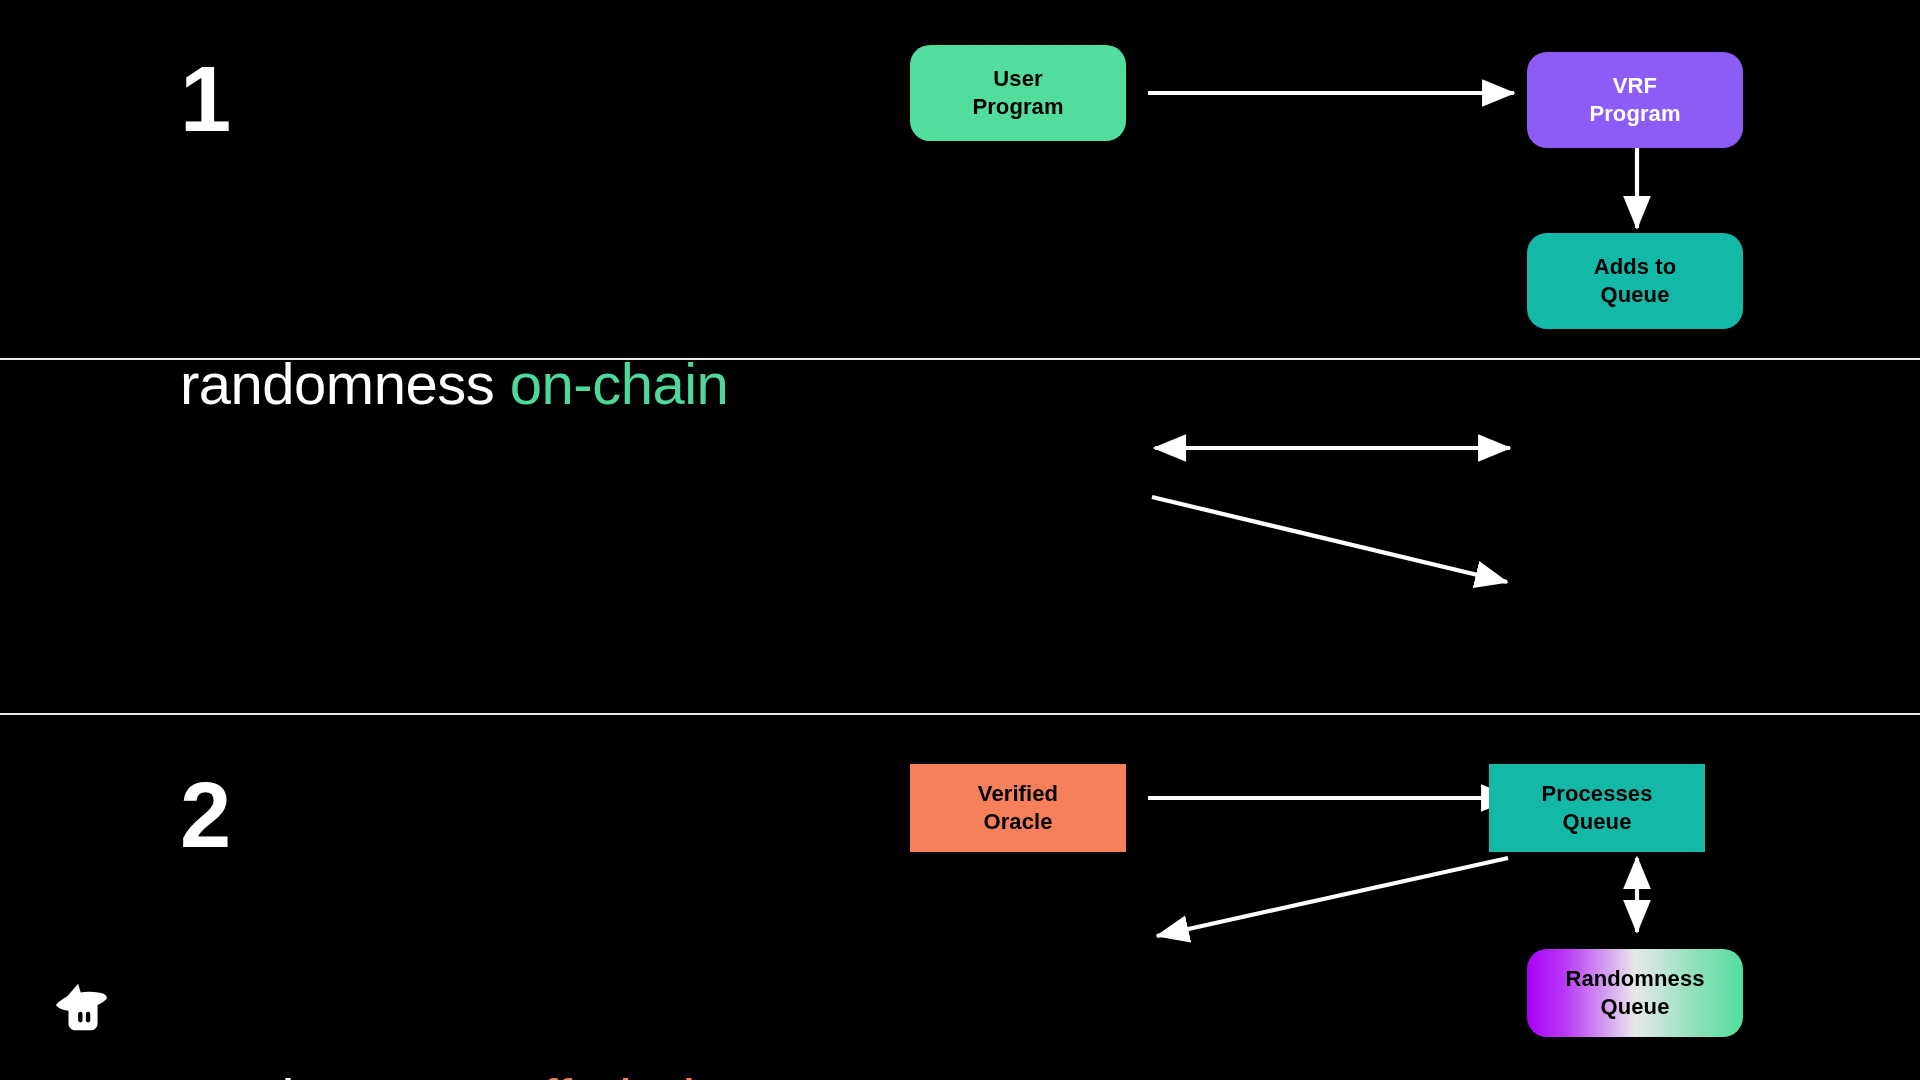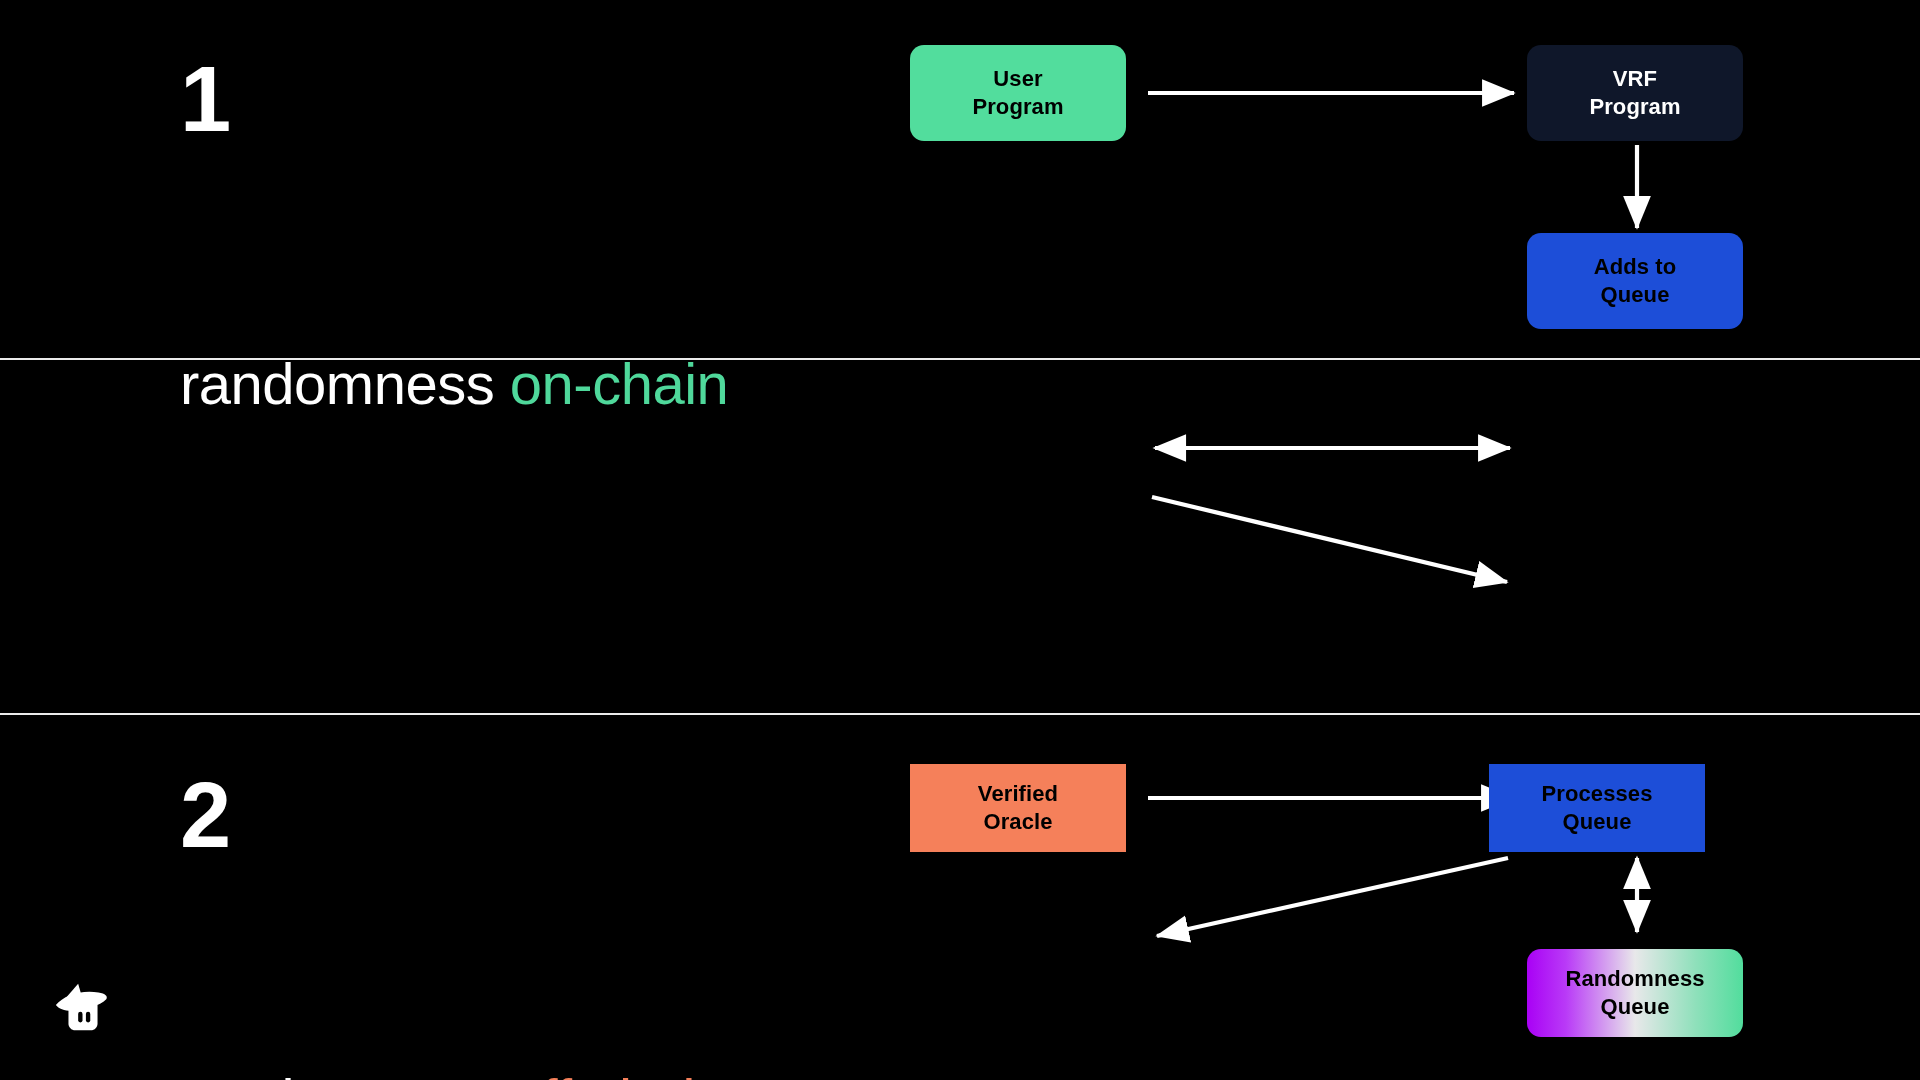--- a/index.html
+++ b/index.html
@@ -45,26 +45,26 @@
   
   .node{
     position:absolute;
     display:flex;flex-direction:column;
     align-items:center;justify-content:center;
     font-weight:700;font-size:22px;line-height:1.28;
     text-align:center;letter-spacing:.1px;
     box-sizing:border-box;
   }
   .node .ln{display:block;}
-  .rounded{border-radius:14px;}
+  .rounded{border-radius:20px;}
   .sharp{border-radius:0;}
 
   .c-green{background:#52dd9d;color:#000;}
-  .c-purple{background:#0f172a;color:#fff;}
-  .c-gray{background:#1d4ed8;color:#000;}
+  .c-purple{background:#8b5cf6;color:#fff;margin-top:7px;}
+  .c-gray{background:#14b8a6;color:#000;}
   .c-orange{background:#f5805a;color:#000;}
   .c-gradient{
     background:linear-gradient(90deg,#a901f5 0%,#b93af7 18%,#e8e8ea 50%,#8fe0bb 78%,#52dd9d 100%);
     color:#000;
   }
 
   
   .arrows{position:absolute;left:0;top:0;width:1920px;height:1080px;pointer-events:none;}
 
   

